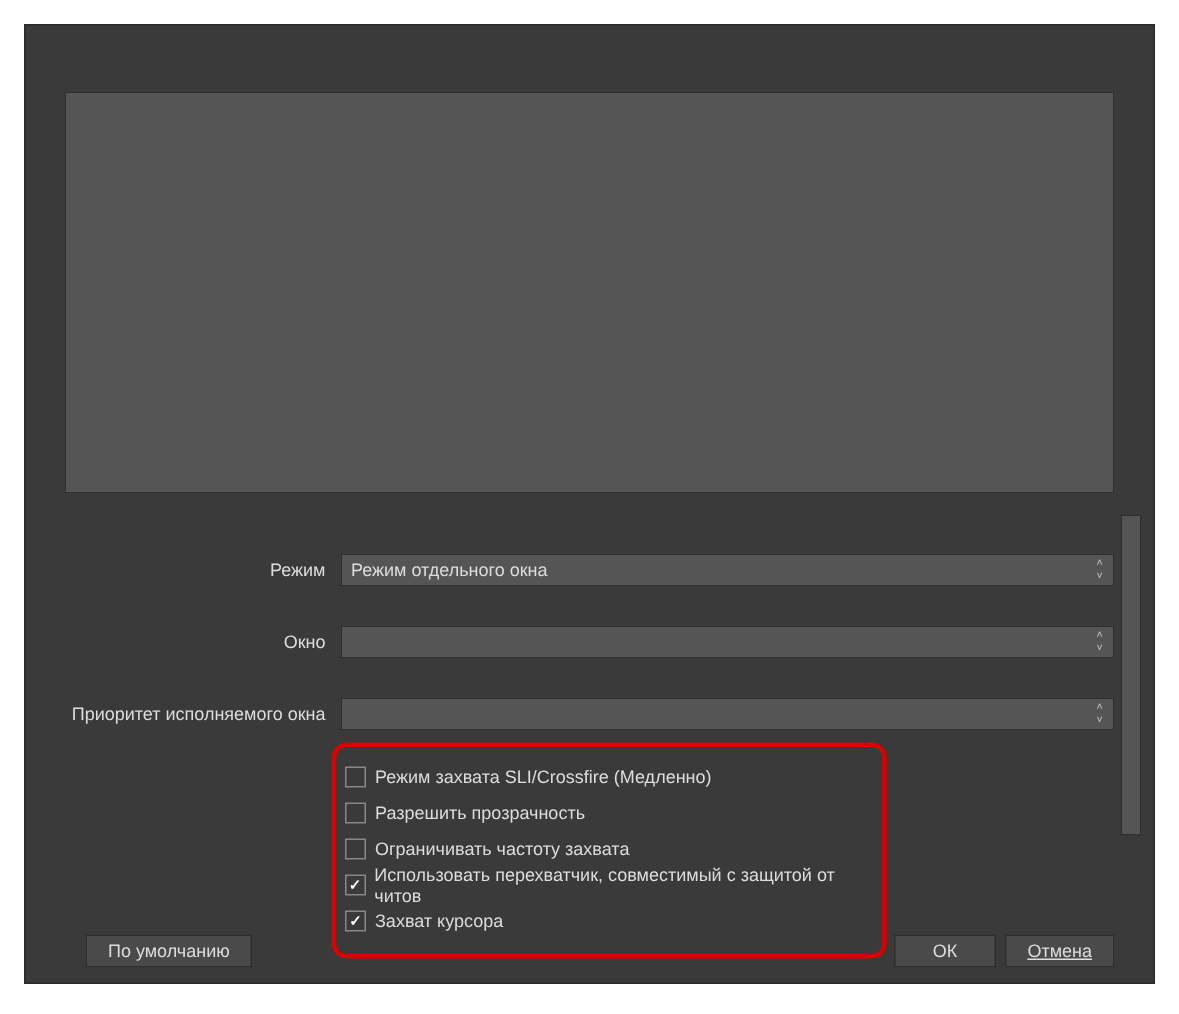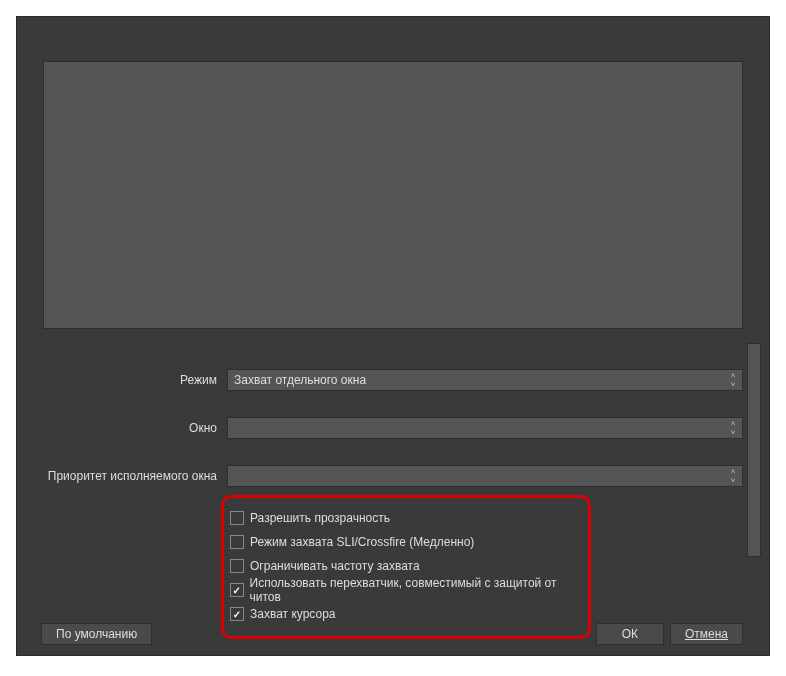--- a/index.html
+++ b/index.html
@@ -158,21 +158,21 @@
       color: #fff;
     }
     .checkbox.checked::after {
       content: "✓";
       font-weight: bold;
     }
     .check-label { color: #ddd; font-size: 12px; }
     .footer {
       position: absolute;
       bottom: 10px;
-      left: 24px;
+      left: 40px;
       right: 26px;
       display: flex;
       align-items: flex-start;
     }
     .btn {
       background: #4a4a4a;
       border: 1px solid #2e2e2e;
       color: #ddd;
       font-size: 12px;
       padding: 3px 14px;
@@ -192,21 +192,21 @@
     <div class="preview"></div>
 
     <div class="form-area">
       <div class="scrollbar">
         <div class="thumb"></div>
       </div>
 
       <div class="row">
         <div class="label">Режим</div>
         <div class="dropdown">
-          <span>Захват отдельного окна</span>
+          <span>Режим отдельного окна</span>
           <span class="spinner">
             <span class="up">˄</span>
               <span class="down">˅</span>
           </span>
         </div>
       </div>
 
       <div class="row">
         <div class="label">Окно</div>
         <div class="dropdown">
@@ -224,25 +224,25 @@
           <span class="spinner">
             <span class="up">˄</span>
               <span class="down">˅</span>
           </span>
         </div>
       </div>
 
       <div class="highlight-box">
         <div class="check-row">
           <span class="checkbox"></span>
+          <span class="check-label">Режим захвата SLI/Crossfire (Медленно)</span>
+        </div>
+        <div class="check-row">
+          <span class="checkbox"></span>
           <span class="check-label">Разрешить прозрачность</span>
-        </div>
-        <div class="check-row">
-          <span class="checkbox"></span>
-          <span class="check-label">Режим захвата SLI/Crossfire (Медленно)</span>
         </div>
         <div class="check-row">
           <span class="checkbox"></span>
           <span class="check-label">Ограничивать частоту захвата</span>
         </div>
         <div class="check-row">
           <span class="checkbox checked"></span>
           <span class="check-label">Использовать перехватчик, совместимый с защитой от читов</span>
         </div>
         <div class="check-row">

